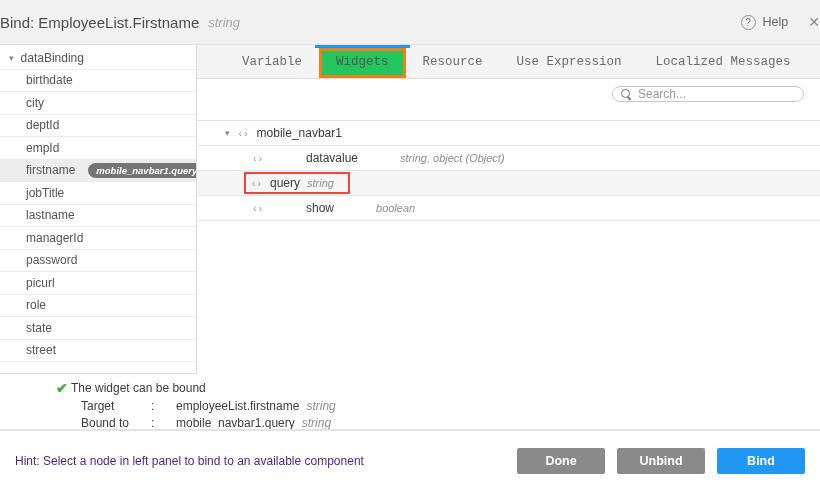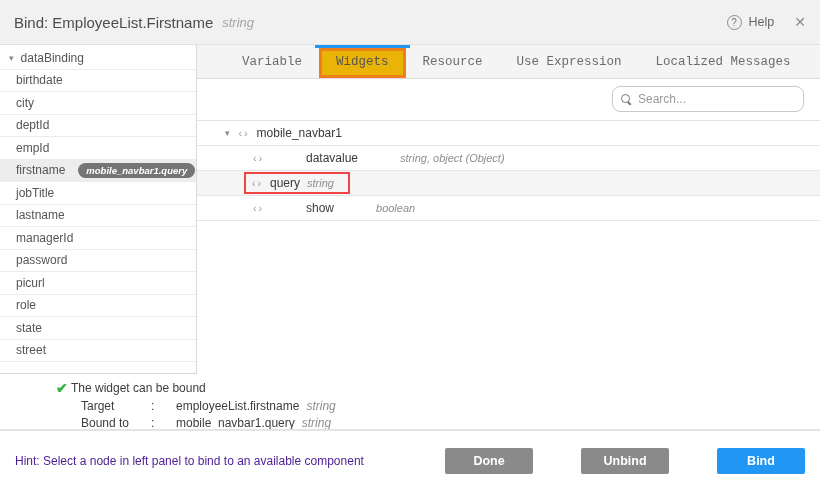--- a/index.html
+++ b/index.html
@@ -8,21 +8,21 @@
     font-family:"Liberation Sans", sans-serif;
     background:#ffffff;
     position:relative;
     color:#4a4a4a;
   }
 
   
   .header {
     position:absolute; top:0; left:0; width:820px; height:45px;
     background:#f1f1f1; border-bottom:1px solid #e0e0e0;
-    display:flex; align-items:center; padding:0 14px;
+    display:flex; align-items:center; padding:0 0;
   }
   .title { font-size:15px; color:#4d4d4d; }
   .title-type { font-size:13px; color:#a5a5a5; font-style:italic; margin-left:9px; }
   .header-right { margin-left:auto; display:flex; align-items:center; }
   .help-icon {
     width:15px; height:15px; border:1px solid #8e8e8e; border-radius:50%;
     color:#777; font-size:10px; display:flex; align-items:center; justify-content:center;
   }
   .help-icon::before { content:"?"; }
   .help-label { font-size:12.5px; color:#666; margin-left:7px; }
@@ -31,53 +31,53 @@
 
   
   .sidebar {
     position:absolute; top:45px; left:0; width:197px; height:329px;
     background:#fff; border-right:1px solid #d9d9d9; border-bottom:1px solid #d9d9d9;
     overflow:hidden; padding-top:2px;
   }
   .side-row {
     height:22.5px; display:flex; align-items:center;
     border-bottom:1px solid #ececec; font-size:12px; color:#555;
-    padding-left:16px; white-space:nowrap; cursor:pointer;
+    padding-left:26px; white-space:nowrap; cursor:pointer;
   }
   .side-row.parent { padding-left:9px; }
   .side-row.selected { background:#ededed;gap:8px; }
   .caret-icon { color:#8a8a8a; font-size:9px; margin-right:7px; }
   .caret-icon::before { content:"\25BE"; }
   .badge {
     background:#757575; color:#fff; font-style:italic; font-weight:bold;
     font-size:9.5px; border-radius:9px; padding:2px 8px; margin-left:5px;
   }
 
   
   .main { position:absolute; top:45px; left:197px; width:623px; height:384px; background:#fff; }
   .tabbar {
     height:34px; background:#f4f4f4; border-bottom:1px solid #ddd;
     display:flex; align-items:stretch; padding-left:28px;
   }
   .tab {
     font-size:12.5px; color:#6b6b6b; display:flex; align-items:center;
     padding:0 17px; position:relative; cursor:pointer; white-space:nowrap;font-family:Liberation Mono, monospace;
   }
-  .tab.active { background:#eab308; color:#555; }
+  .tab.active { background:#22c55e; color:#555; }
   .tab.active .blue-bar {
     position:absolute; top:0; left:-4px; right:-4px; height:3px; background:#2196f3;
   }
   .tab.active .annotation-box {
     position:absolute; top:3px; left:0; right:0; bottom:0;
     border:3px solid #ef7f1a; pointer-events:none;
   }
 
   .search-row { position:absolute; top:41px; right:16px; }
   .search-box {
-    width:192px; height:26px; border:1px solid #c9c9c9; border-radius:8px;
+    width:192px; height:16px; border:1px solid #c9c9c9; border-radius:8px;
     background:#fff; display:flex; align-items:center; padding:0 8px;
   }
   .search-icon { position:relative; width:10px; height:10px; margin-right:7px; flex:none; }
   .search-icon::before {
     content:""; position:absolute; top:0; left:0; width:7px; height:7px;
     border:1.4px solid #777; border-radius:50%;
   }
   .search-icon::after {
     content:""; position:absolute; left:7px; top:7px; width:4px; height:1.5px;
     background:#777; transform:rotate(45deg); transform-origin:left center;
@@ -116,21 +116,21 @@
   .status-sep { width:25px; }
   .status-type { font-style:italic; color:#8e8e8e; margin-left:7px; }
 
   
   .footer {
     position:absolute; bottom:0; left:0; width:820px; height:61px;
     border-top:2px solid #e4e4e4; background:#fff;
     display:flex; align-items:center; padding:0 15px;
   }
   .hint { font-size:12px; color:#4c1d95; }
-  .footer-buttons { margin-left:auto; display:flex;gap:36px; }
+  .footer-buttons { margin-left:auto; display:flex; }
   .btn {
     width:88px; height:26px; border:none; border-radius:2px; margin-left:12px;
     color:#fff; font-size:12.5px; font-weight:bold; cursor:pointer;
     font-family:"Liberation Sans", sans-serif;
   }
   .btn.gray { background:#8a8a8a; }
   .btn.blue { background:#2196f3; }
 </style>
 </head>
 <body>

